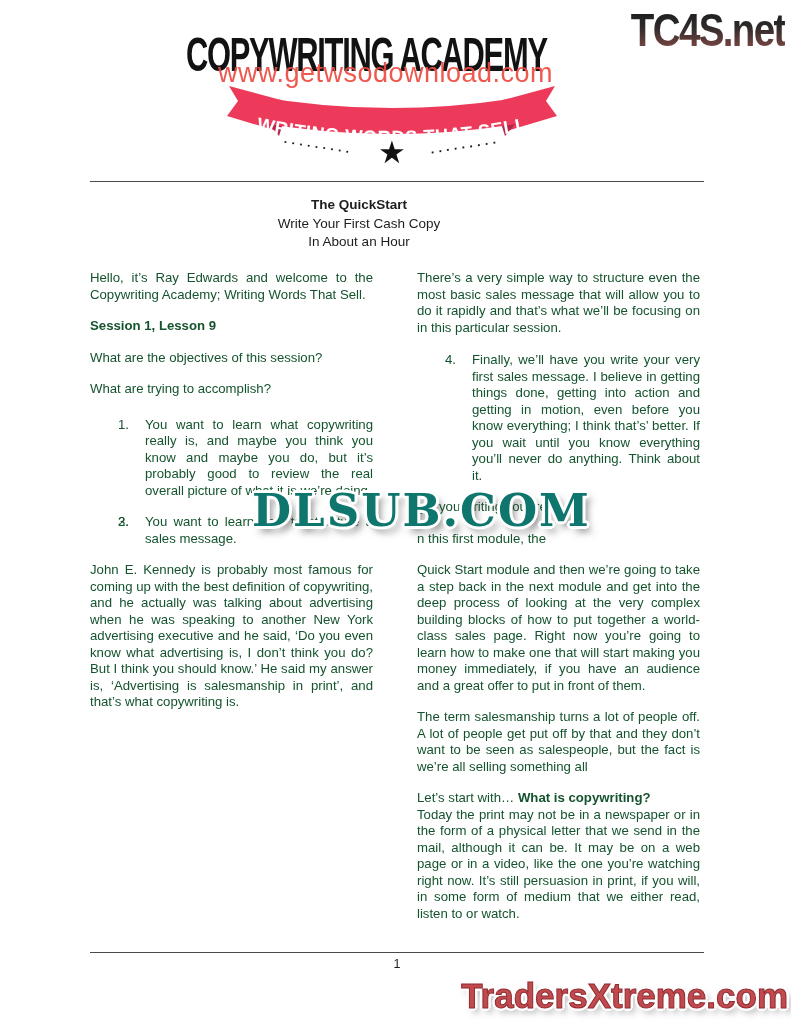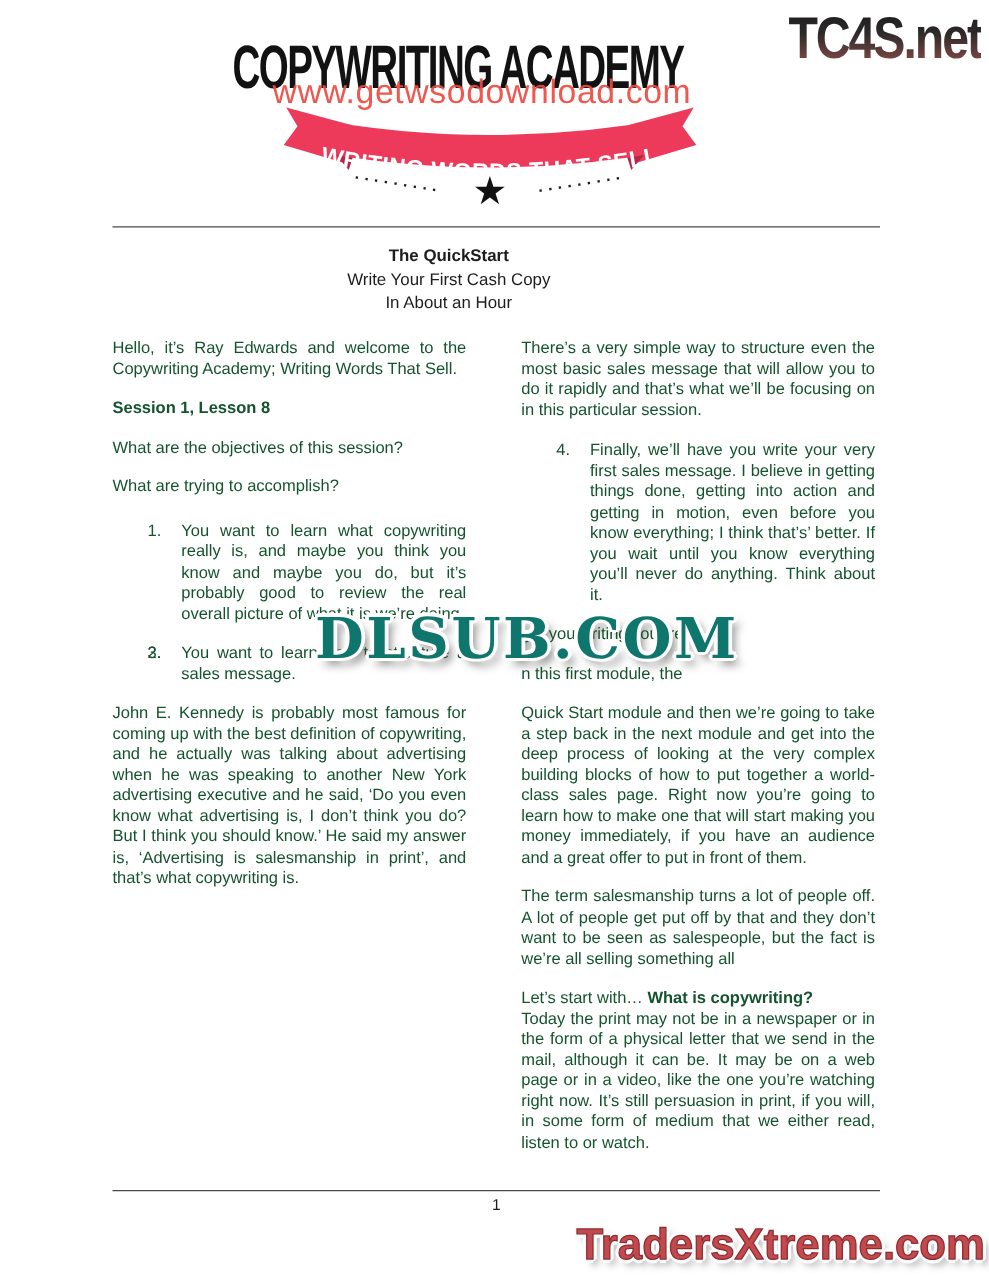--- a/index.html
+++ b/index.html
@@ -118,21 +118,21 @@
   <div class="header-rule"></div>
 
   <div class="doc-title">
     <div class="t1">The QuickStart</div>
     <div class="t2">Write Your First Cash Copy</div>
     <div class="t3">In About an Hour</div>
   </div>
 
   <div class="col col-left">
     <p>Hello, it’s Ray Edwards and welcome to the Copywriting Academy; Writing Words That Sell.</p>
-    <p class="sect-head">Session 1, Lesson 8</p>
+    <p class="sect-head">Session 1, Lesson 9</p>
     <div class="q-block">
       <p class="q-line">What are the objectives of this session?</p>
       <p class="q-line">What are trying to accomplish?</p>
     </div>
     <div class="li" style="margin-top:19px;">
       <span class="num">1.</span>
       <span class="txt">You want to learn what copywriting really is, and maybe you think you know and maybe you do, but it’s probably good to review the real overall picture of what it is we’re doing.</span>
     </div>
     <div class="li">
       <span class="num">2.</span>

